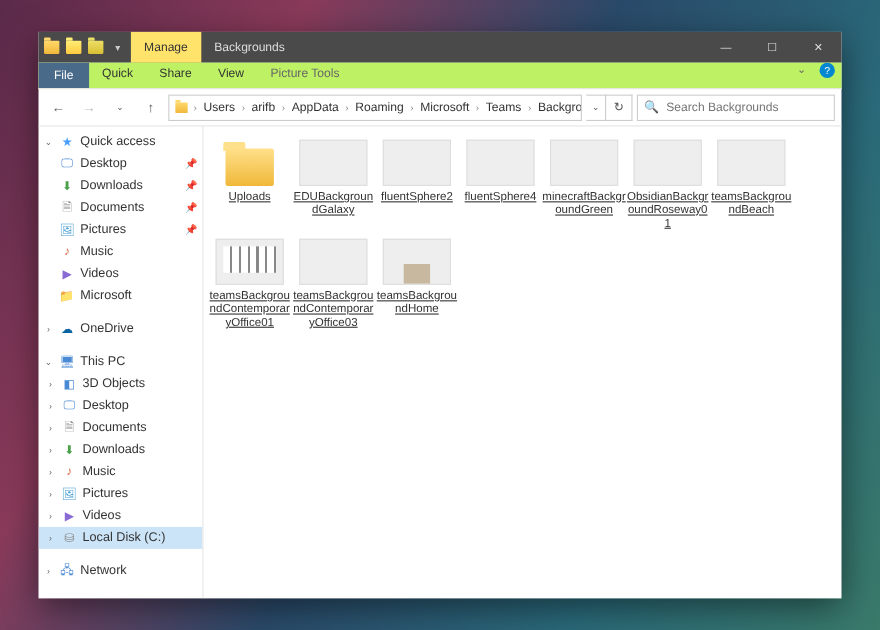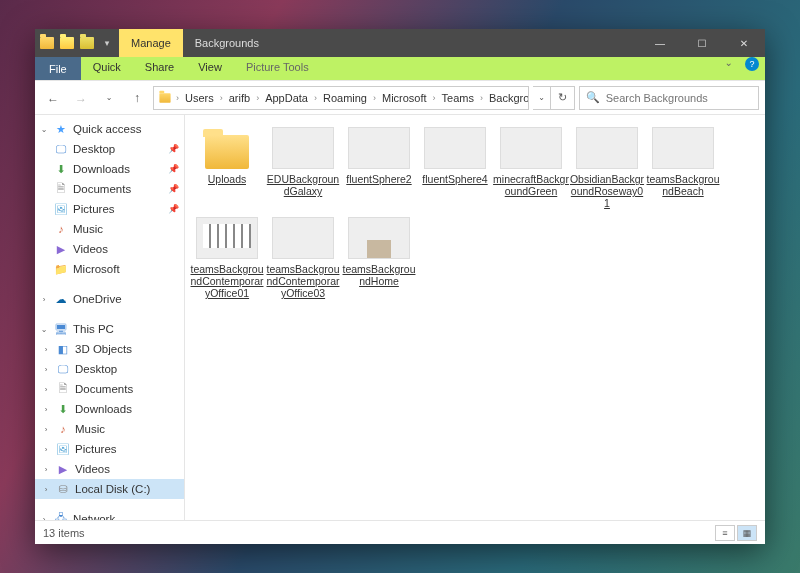--- a/index.html
+++ b/index.html
@@ -317,21 +317,14 @@
             <div class="label">teamsBackgroundContemporaryOffice03</div>
           </div>
           <div class="item">
             <div class="thumb t-home"></div>
             <div class="label">teamsBackgroundHome</div>
           </div>
         </div>
     </div>
   </div>
 
-  <div class="statusbar">
-    <span>13 items</span>
-    <div class="viewbtns">
-      <div class="vbtn">≡</div>
-      <div class="vbtn active">▦</div>
-    </div>
-  </div>
 
 </div>
 
 </body></html>

